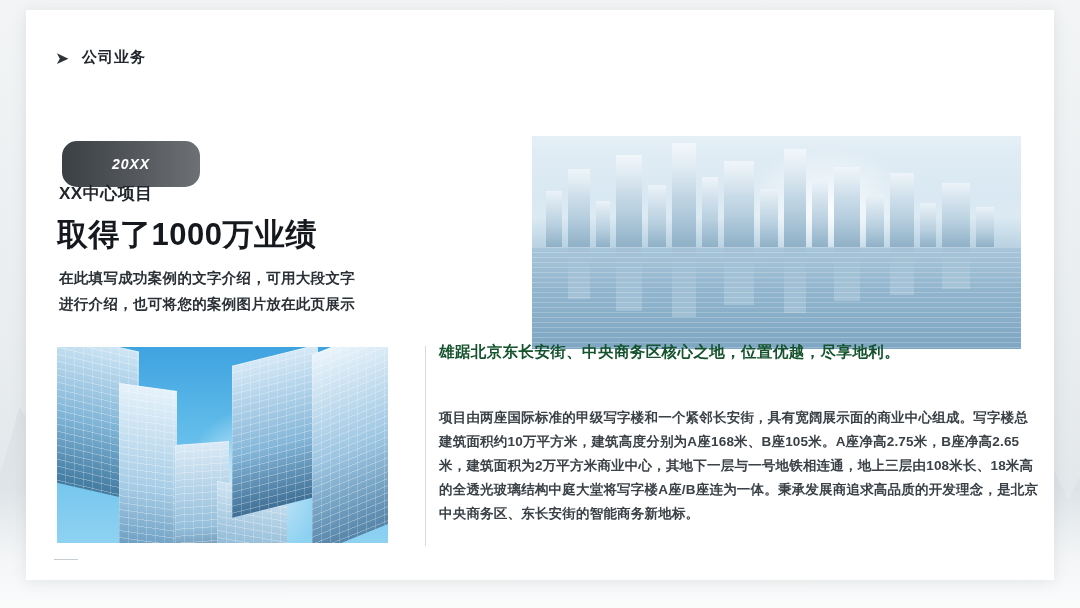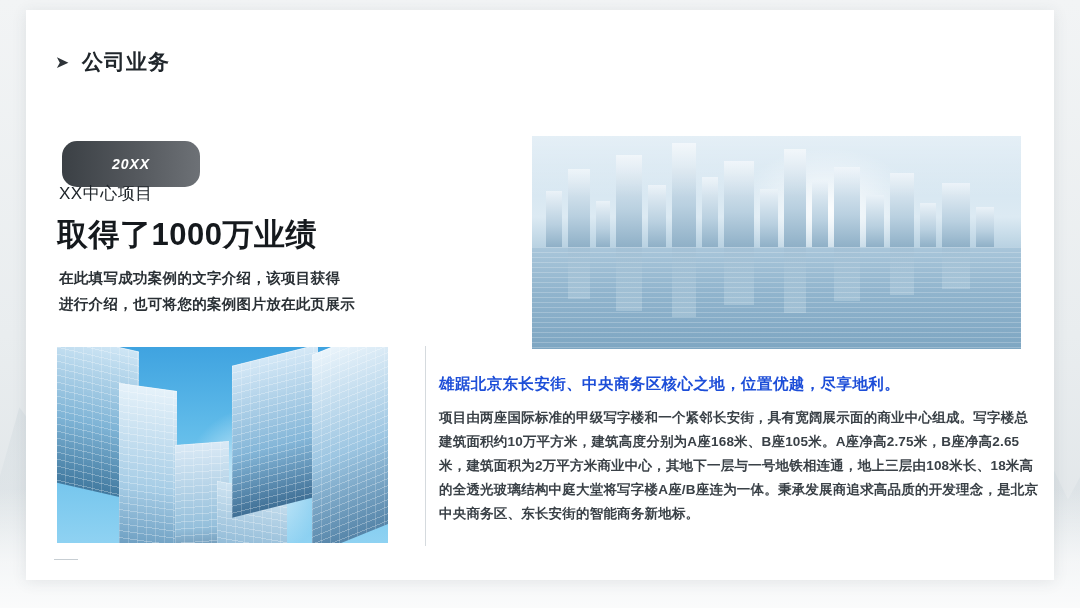--- a/index.html
+++ b/index.html
@@ -72,21 +72,21 @@
   .header .arrow-icon {
     width: 16px;
     height: 18px;
     color: #2d3338;
     font-size: 17px;
     line-height: 18px;
     text-align: center;
     font-family: "DejaVu Sans", sans-serif;
   }
   .header .title {
-    font-size: 21px;
+    font-size: 15px;
     font-weight: 700;
     color: #20262b;
     letter-spacing: 1px;
   }
 
   
   .badge {
     position: absolute;
     left: 36px;
     top: 131px;
@@ -101,21 +101,21 @@
     display: flex;
     align-items: center;
     justify-content: center;
     letter-spacing: 1px;
   }
   .subtitle {
     position: absolute;
     left: 33px;
     top: 172px;
     font-size: 17px;
-    font-weight: 400;
+    font-weight: 700;
     color: #20262b;
     letter-spacing: 0.5px;
   }
   .headline {
     position: absolute;
     left: 31px;
     top: 204px;
     font-size: 31px;
     font-weight: 700;
     color: #15191d;
@@ -229,25 +229,25 @@
     position: absolute;
     left: 399px;
     top: 336px;
     width: 1px;
     height: 200px;
     background: #d5dade;
   }
   .lede-strong {
     position: absolute;
     left: 413px;
-    top: 364px;
+    top: 332px;
     width: 590px;
     font-size: 15.5px;
     font-weight: 700;
-    color: #1d4ed8;
+    color: #14532d;
     letter-spacing: 0.4px;
   }
   .para {
     position: absolute;
     left: 413px;
     width: 600px;
     font-size: 13.5px;
     line-height: 24px;
     color: #3a4147;
     letter-spacing: 0.2px;
@@ -277,21 +277,21 @@
 
     <div class="header">
       <span class="arrow-icon">➤</span>
       <span class="title">公司业务</span>
     </div>
 
     <div class="badge">20XX</div>
     <div class="subtitle">XX中心项目</div>
     <div class="headline">取得了1000万业绩</div>
     <div class="lead">
-      <div>在此填写成功案例的文字介绍，该项目获得</div>
+      <div>在此填写成功案例的文字介绍，可用大段文字</div>
       <div>进行介绍，也可将您的案例图片放在此页展示</div>
     </div>
 
     <div class="photo-towers">
       <div class="sky-glow"></div>
       <div class="tw tw1"></div>
       <div class="tw tw2"></div>
       <div class="tw tw3"></div>
       <div class="tw tw6"></div>
       <div class="tw tw4"></div>

